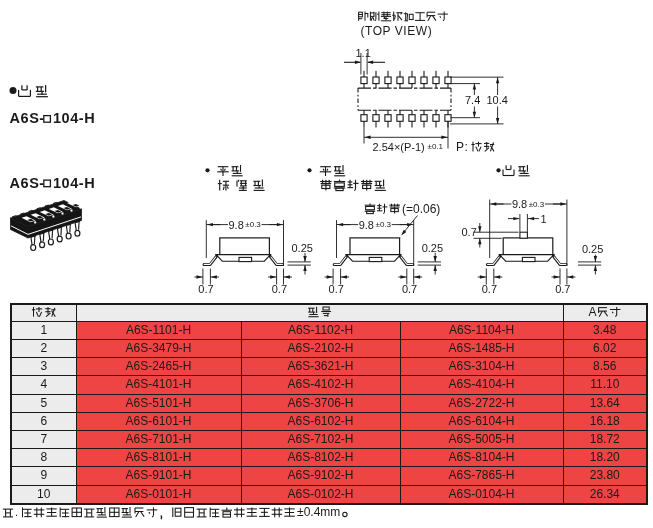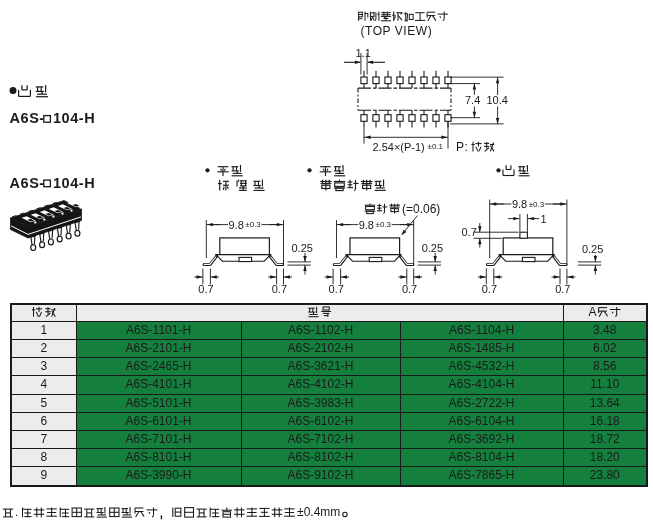--- a/index.html
+++ b/index.html
@@ -1,18 +1,18 @@
 <!DOCTYPE html>
 <html><head><meta charset="utf-8"><style>
 html,body{margin:0;padding:0;background:#fff;width:653px;height:528px;overflow:hidden}
 *{box-sizing:border-box}
 #page{position:relative;width:653px;height:528px;font-family:"Liberation Sans",sans-serif;color:#1a1a1a}
 svg.ov{position:absolute;left:0;top:0}
 table{position:absolute;left:10px;top:303px;border-collapse:collapse;table-layout:fixed;width:637px}
-td{border:1px solid #1a1a1a;font-size:12px;text-align:center;padding:0;height:17.27px;line-height:17.2px;background:#15803d;color:#1a1a1a}
+td{border:1px solid #1a1a1a;font-size:12px;text-align:center;padding:0;height:17.27px;line-height:17.2px;background:#ef4444;color:#1a1a1a}
 td.g,tr.h td{background:#ececec}
 tr.h td{height:17.27px}
 table{border:2px solid #1a1a1a}
 col.c1{width:65px}col.c2{width:165px}col.c3{width:159px}col.c4{width:163px}col.c5{width:84px}
 </style></head>
 <body>
 <div id="page">
 <table>
 <colgroup>
         <col class="c1">
@@ -29,73 +29,80 @@
         </tr>
 <tr>
           <td class="g">1</td>
           <td>A6S-1101-H</td>
           <td>A6S-1102-H</td>
           <td>A6S-1104-H</td>
           <td>3.48</td>
         </tr>
 <tr>
           <td class="g">2</td>
-          <td>A6S-2101-H</td>
+          <td>A6S-3479-H</td>
           <td>A6S-2102-H</td>
           <td>A6S-1485-H</td>
           <td>6.02</td>
         </tr>
 <tr>
           <td class="g">3</td>
           <td>A6S-2465-H</td>
           <td>A6S-3621-H</td>
-          <td>A6S-4532-H</td>
+          <td>A6S-3104-H</td>
           <td>8.56</td>
         </tr>
 <tr>
           <td class="g">4</td>
           <td>A6S-4101-H</td>
           <td>A6S-4102-H</td>
           <td>A6S-4104-H</td>
           <td>11.10</td>
         </tr>
 <tr>
           <td class="g">5</td>
           <td>A6S-5101-H</td>
-          <td>A6S-3983-H</td>
+          <td>A6S-3706-H</td>
           <td>A6S-2722-H</td>
           <td>13.64</td>
         </tr>
 <tr>
           <td class="g">6</td>
           <td>A6S-6101-H</td>
           <td>A6S-6102-H</td>
           <td>A6S-6104-H</td>
           <td>16.18</td>
         </tr>
 <tr>
           <td class="g">7</td>
           <td>A6S-7101-H</td>
           <td>A6S-7102-H</td>
-          <td>A6S-3692-H</td>
+          <td>A6S-5005-H</td>
           <td>18.72</td>
         </tr>
 <tr>
           <td class="g">8</td>
           <td>A6S-8101-H</td>
           <td>A6S-8102-H</td>
           <td>A6S-8104-H</td>
           <td>18.20</td>
         </tr>
 <tr>
           <td class="g">9</td>
-          <td>A6S-3990-H</td>
+          <td>A6S-9101-H</td>
           <td>A6S-9102-H</td>
           <td>A6S-7865-H</td>
           <td>23.80</td>
+        </tr>
+<tr>
+          <td class="g">10</td>
+          <td>A6S-0101-H</td>
+          <td>A6S-0102-H</td>
+          <td>A6S-0104-H</td>
+          <td>26.34</td>
         </tr>
 </tbody>
     </table>
 <svg class="ov" width="653" height="528" viewBox="0 0 653 528">
 <g stroke="#1a1a1a" stroke-width="1.02" fill="none">
         <rect x="358.6" y="12.2" width="3.8" height="4.6" fill="none"></rect>
         <line x1="358.6" y1="14.5" x2="362.4" y2="14.5"></line>
         <line x1="358.6" y1="16.8" x2="358.6" y2="20.8"></line>
         <line x1="358.6" y1="18.7" x2="362.4" y2="18.7"></line>
         <line x1="365.0" y1="11.6" x2="365.0" y2="20.8"></line>

